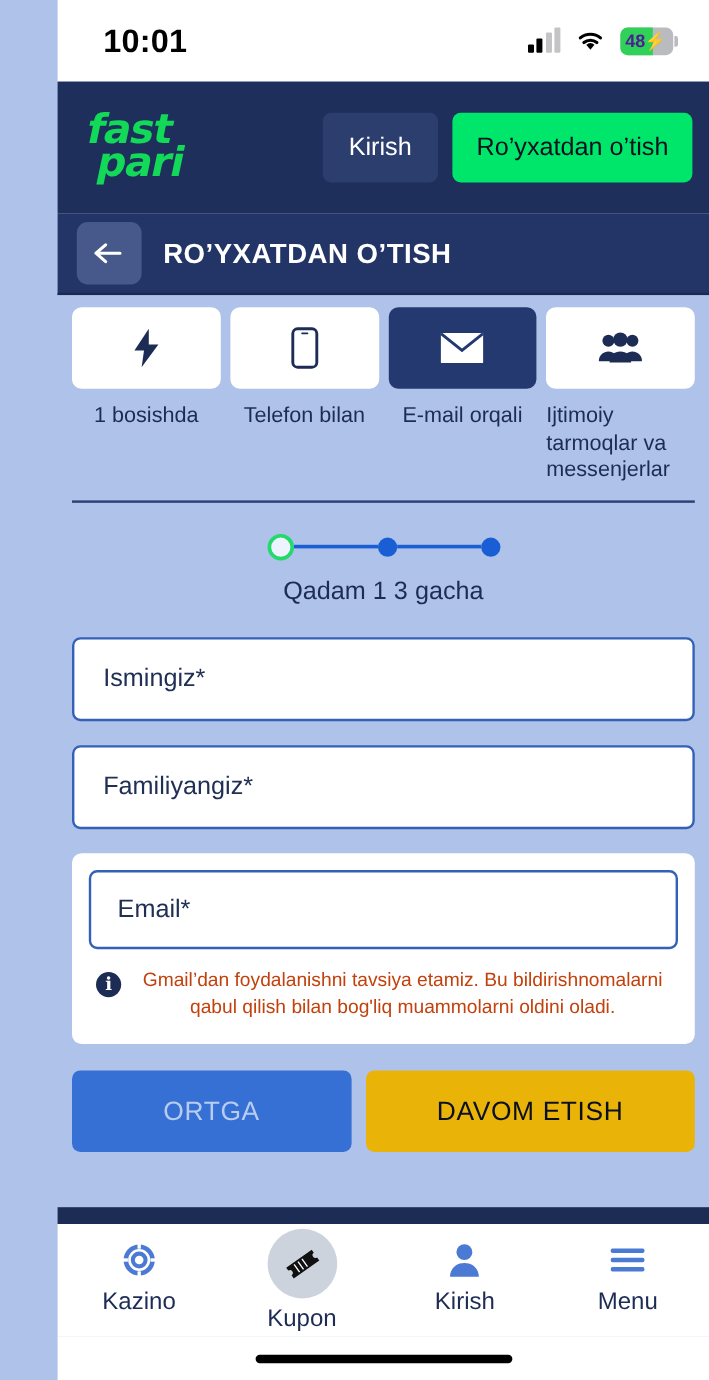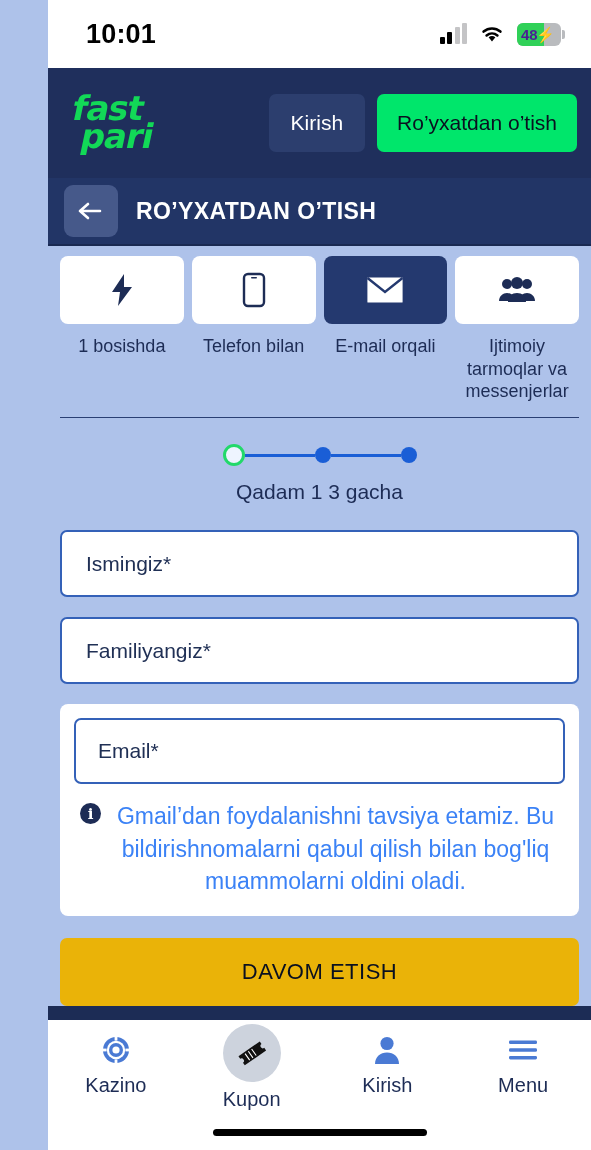--- a/index.html
+++ b/index.html
@@ -177,21 +177,21 @@
     border-radius: 8px;
     display: flex;
     align-items: center;
     justify-content: center;
   }
   .method.active .card { background: #24396f; }
   .method .label {
     margin-top: 11px;
     font-size: 18px;
     color: #1d2c55;
-    text-align: center;
+    text-align: left;
     line-height: 1.25;
   }
   .method svg { display: block; }
 
   .divider {
     height: 2px;
     background: #2a3f73;
     margin: 14px 12px 0 12px;
   }
 
@@ -265,23 +265,23 @@
     border-radius: 50%;
     background: #1d2c55;
     color: #fff;
     font-size: 15px;
     font-weight: 700;
     display: flex; align-items: center; justify-content: center;
     margin-top: 3px;
     font-family: "DejaVu Serif", serif;
   }
   .hint p {
-    font-size: 23px;
+    font-size: 16px;
     line-height: 1.42;
-    color: #3b82f6;
+    color: #c2410c;
   }
 
   
   .actions {
     display: flex;
     gap: 12px;
     margin: 22px 12px 0 12px;
   }
   .btn-back-action {
     flex: 1 1 0;
@@ -465,20 +465,21 @@
 
     <div class="emailcard">
       <div class="field-inner">Email*</div>
       <div class="hint">
         <div class="info-icon">i</div>
         <p>Gmail’dan foydalanishni tavsiya etamiz. Bu bildirishnomalarni qabul qilish bilan bog'liq muammolarni oldini oladi.</p>
       </div>
     </div>
 
     <div class="actions">
+      <button class="btn-back-action">ORTGA</button>
       <button class="btn-next">DAVOM ETISH</button>
     </div>
   </div>
 
   <div class="bottom-strip"></div>
 
   <div class="bottomnav">
 
 
     <div class="navitem">

